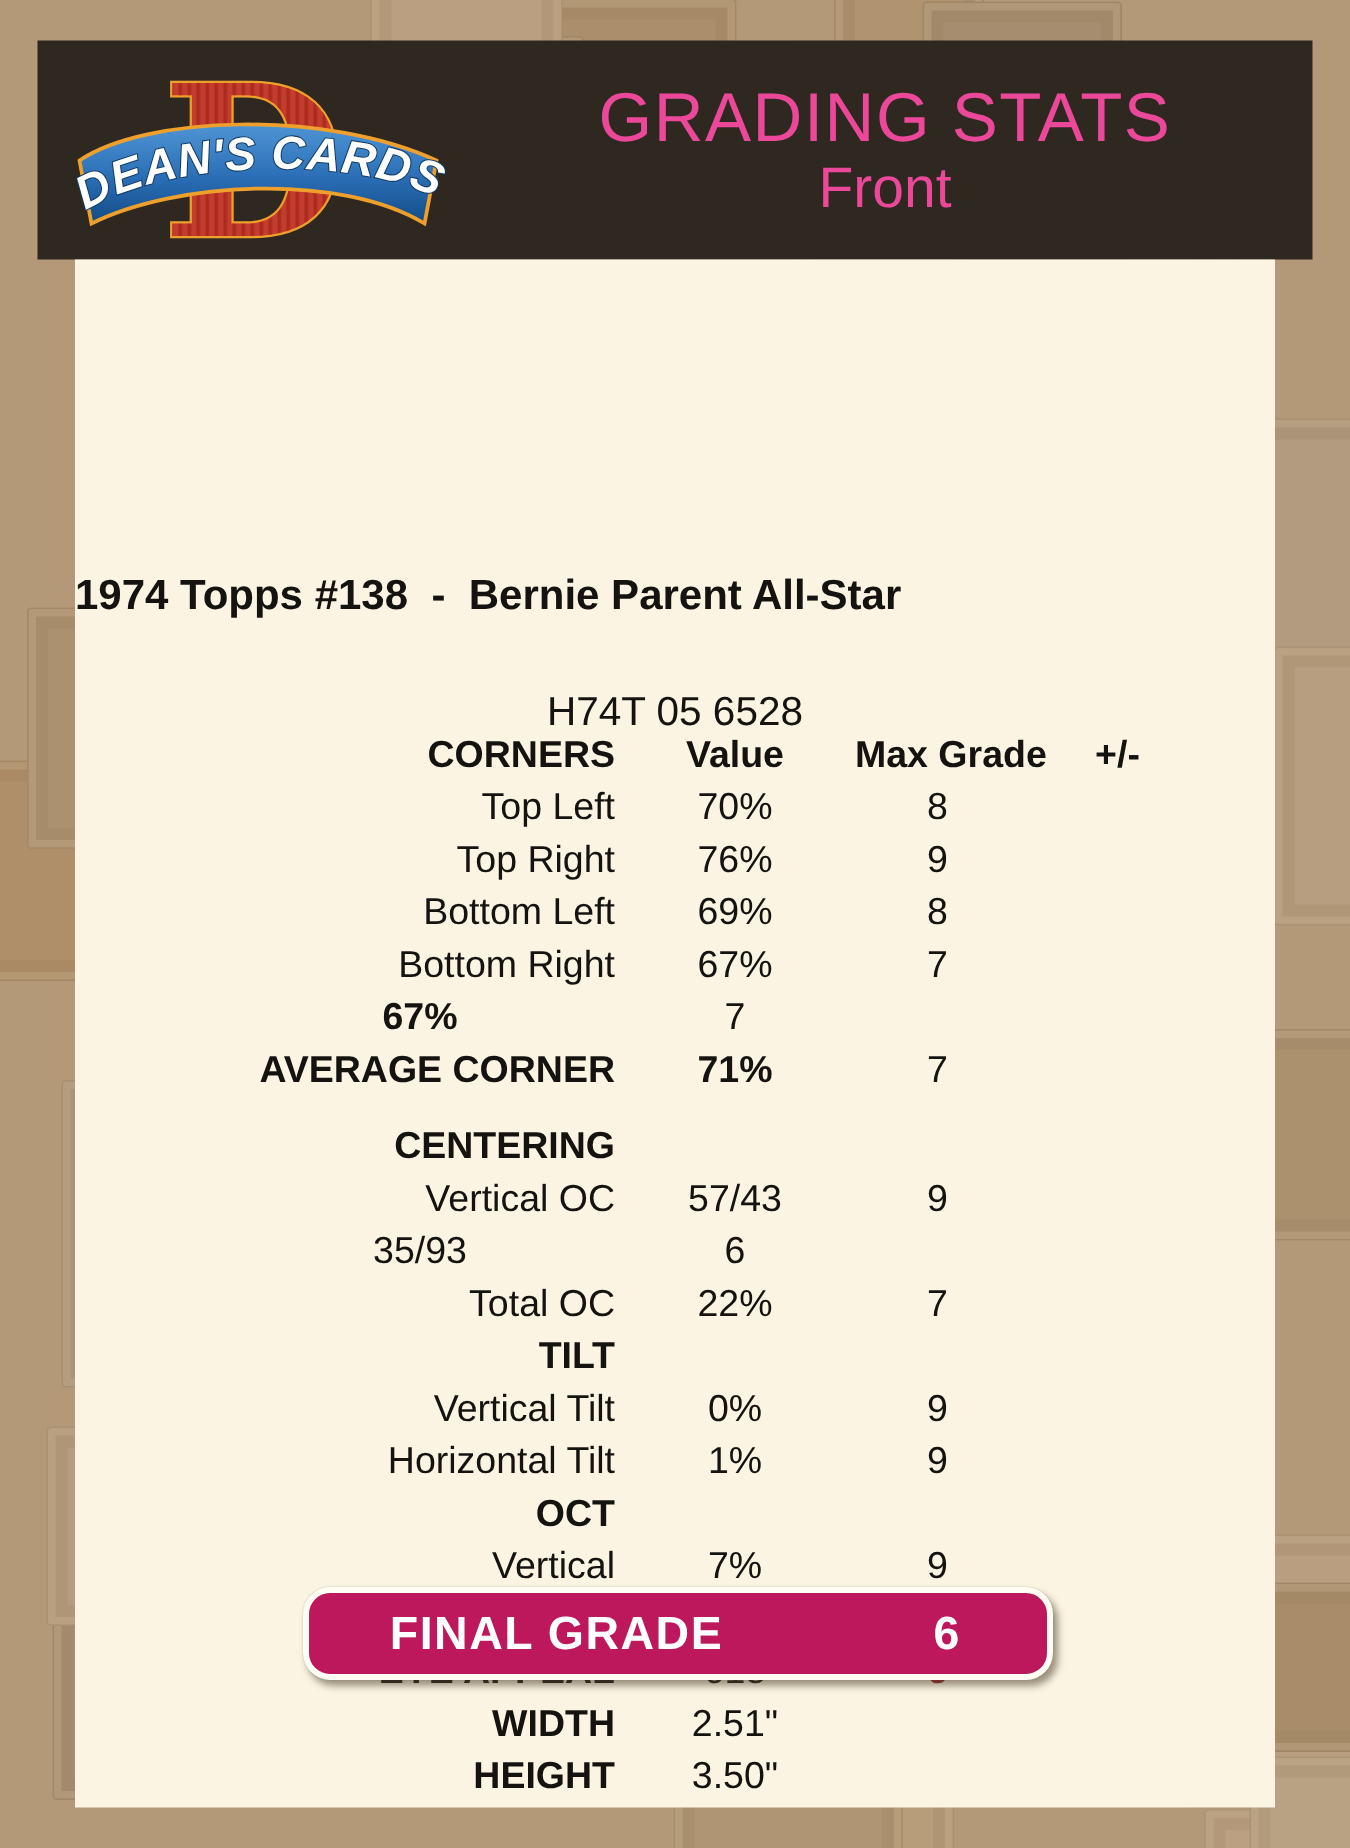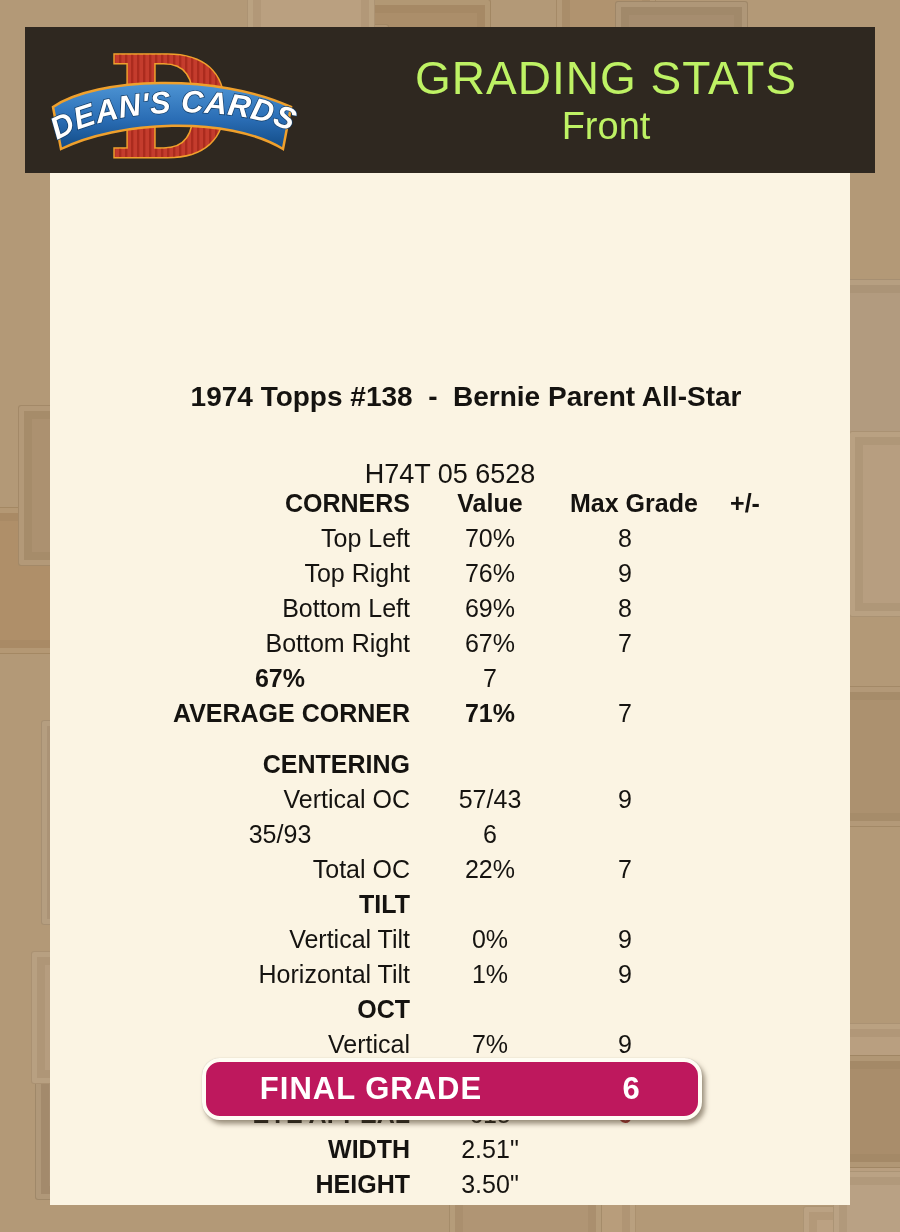--- a/index.html
+++ b/index.html
@@ -8,29 +8,29 @@
 
   
   #collage{position:absolute;inset:0;z-index:0;}
   .tile{position:absolute;border-radius:3px;}
   .wash{position:absolute;inset:0;background:rgba(179,153,119,0.45);z-index:1;}
 
   
   .header-bar{position:absolute;left:25px;top:27px;width:850px;height:146px;
     background:#2f2820;z-index:2;}
   .logo{position:absolute;left:22px;top:6px;width:250px;height:140px;}
-  .header-text{position:absolute;left:296px;top:0;width:570px;height:146px;
-    display:flex;flex-direction:column;align-items:center;justify-content:center;color:#bef264;}
+  .header-text{position:absolute;left:280px;top:0;width:570px;height:146px;
+    display:flex;flex-direction:column;align-items:center;justify-content:center;color:#ec4899;}
   .header-title{font-size:46px;line-height:52px;letter-spacing:1px;}
   .header-subtitle{font-size:38px;line-height:44px;}
 
   
   .panel{position:absolute;left:50px;top:173px;width:800px;height:1032px;
     background:#fbf4e3;z-index:2;color:#151310;}
-  .card-title{position:absolute;left:16px;top:208px;width:800px;text-align:center;
+  .card-title{position:absolute;left:0;top:208px;width:800px;text-align:left;
     font-size:28px;font-weight:bold;white-space:pre;}
   .card-serial{position:absolute;left:0;top:246px;width:800px;text-align:center;
     font-size:27px;margin-top:40px;}
 
   
   .gtable{position:absolute;left:100px;top:313px;width:660px;font-size:25px;}
   .trow{display:grid;grid-template-columns:260px 160px 110px 130px;height:35px;line-height:35px;}
   .cell{overflow:visible;white-space:nowrap;}
   .cell.label{text-align:right;}
   .cell.value,.cell.grade,.cell.pm{text-align:center;}

